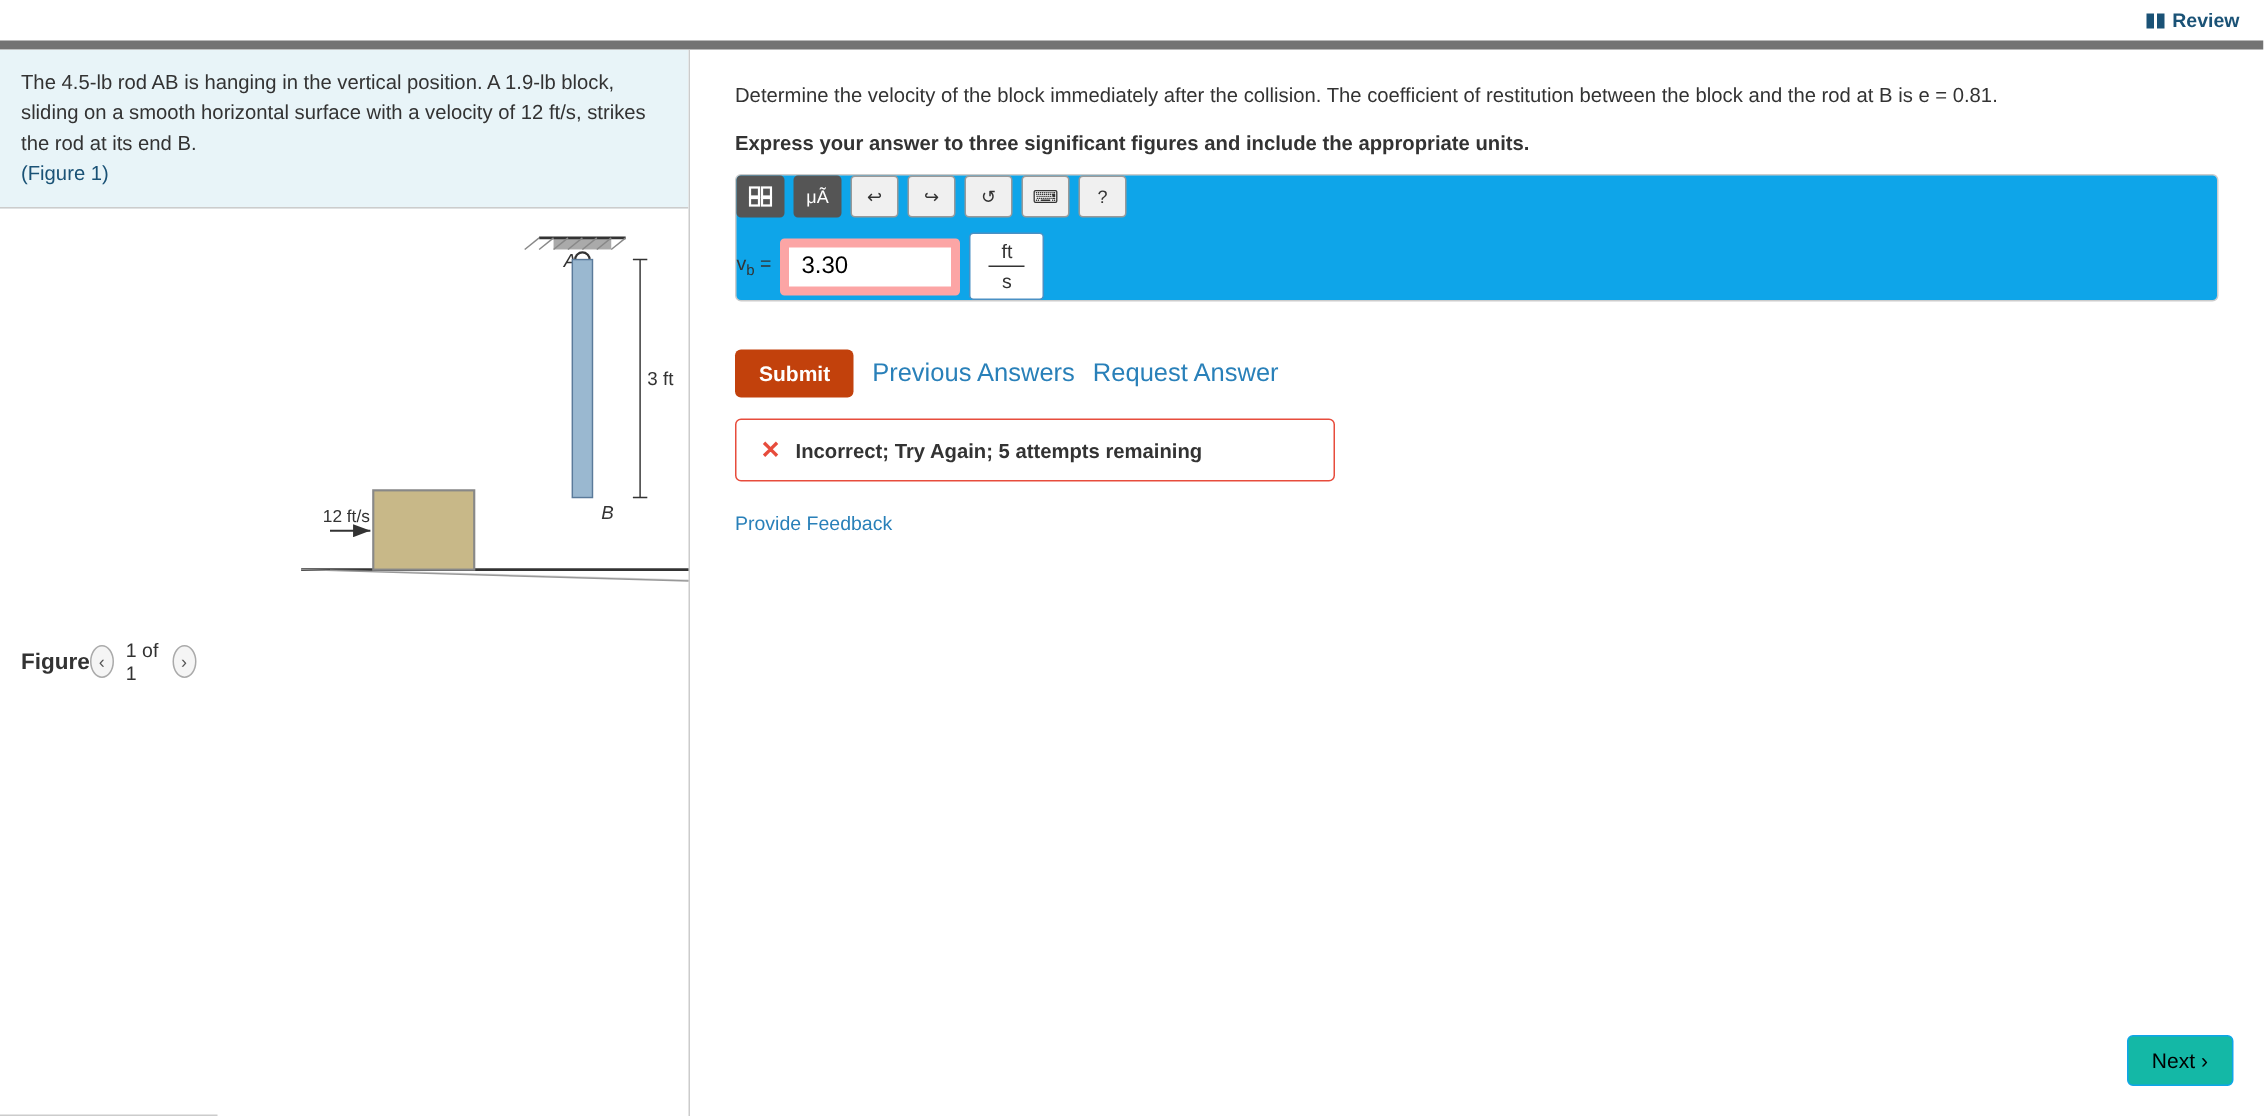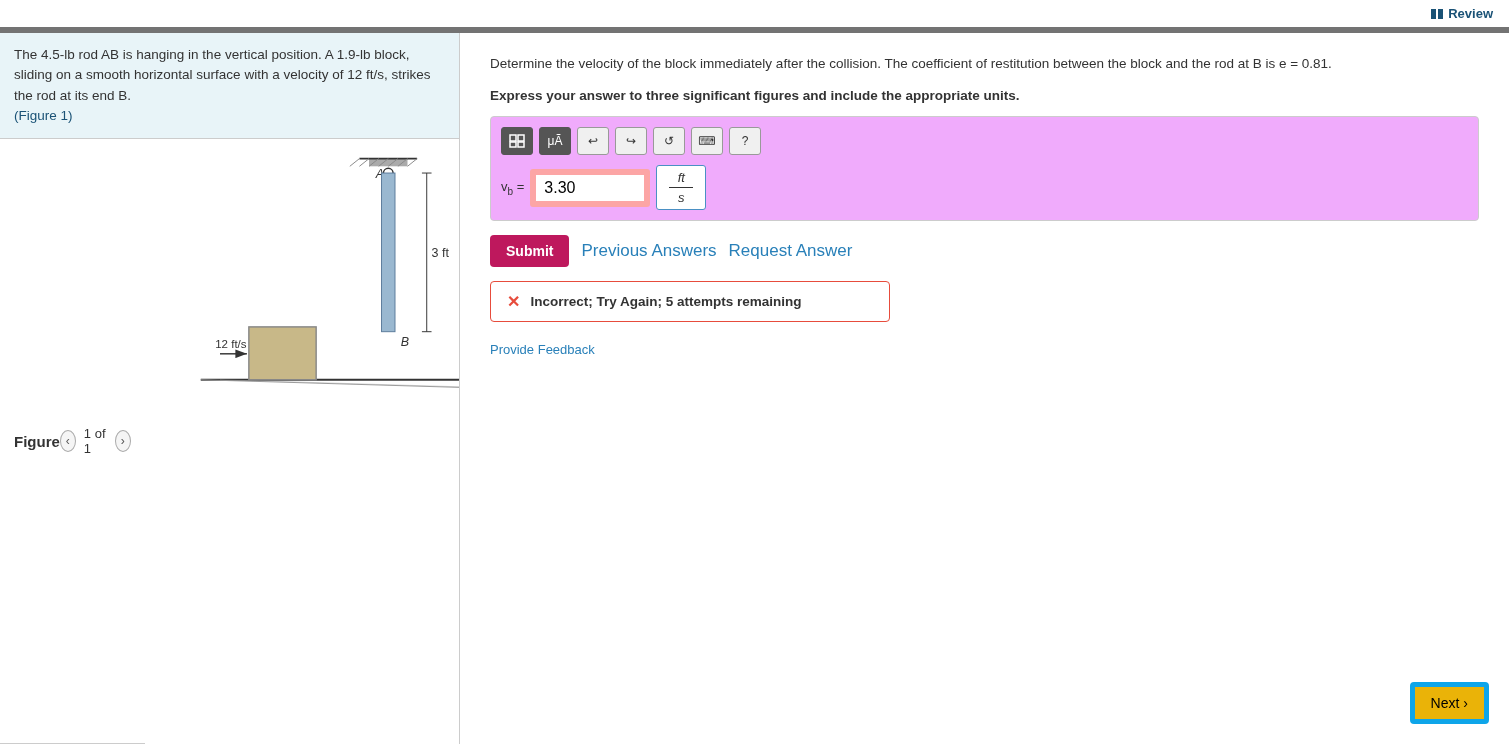--- a/index.html
+++ b/index.html
@@ -137,24 +137,23 @@
     .question-text {
       font-size: 13.5px;
       line-height: 1.6;
       margin-bottom: 10px;
     }
 
     
     .answer-box {
       border: 1px solid #ccc;
       border-radius: 4px;
-      padding: 10px;
-      margin-bottom: 14px;
+      margin-bottom: 32px;
       display: inline-block;
-      background: #f0abfc;
+      background: #0ea5e9;
     }
 
     .toolbar {
       display: flex;
       align-items: center;
       gap: 6px;
       margin-bottom: 10px;
     }
     .toolbar-btn {
       width: 32px;
@@ -197,21 +196,20 @@
     }
     .unit-fraction {
       border: 1px solid #4a90c4;
       border-radius: 3px;
       padding: 4px 12px;
       background: #fff;
       display: flex;
       flex-direction: column;
       align-items: center;
       min-width: 50px;
-      font-style: italic;
     }
     .unit-numerator {
       border-bottom: 1px solid #333;
       padding-bottom: 2px;
       margin-bottom: 2px;
       font-size: 13px;
       text-align: center;
       width: 100%;
     }
     .unit-denominator {
@@ -220,21 +218,21 @@
     }
 
     
     .action-row {
       display: flex;
       align-items: center;
       gap: 12px;
       margin-bottom: 14px;
     }
     .submit-btn {
-      background: #be185d;
+      background: #c2410c;
       color: #fff;
       border: none;
       border-radius: 4px;
       padding: 8px 16px;
       font-size: 14px;
       cursor: pointer;
       font-weight: bold;
     }
     .text-link {
       color: #2980b9;
@@ -273,22 +271,22 @@
     }
     .feedback-link {
       color: #2980b9;
       cursor: pointer;
       font-size: 13px;
       text-decoration: none;
       background: none;
       border: none;
     }
     .next-btn {
-      background: #eab308;
-      border: 5px solid #0ea5e9;
+      background: #14b8a6;
+      border: 1px solid #0ea5e9;
       border-radius: 4px;
       padding: 8px 16px;
       font-size: 14px;
       cursor: pointer;
       display: flex;
       align-items: center;
       gap: 4px;
       position: absolute;
       right: 20px;
       bottom: 20px;

